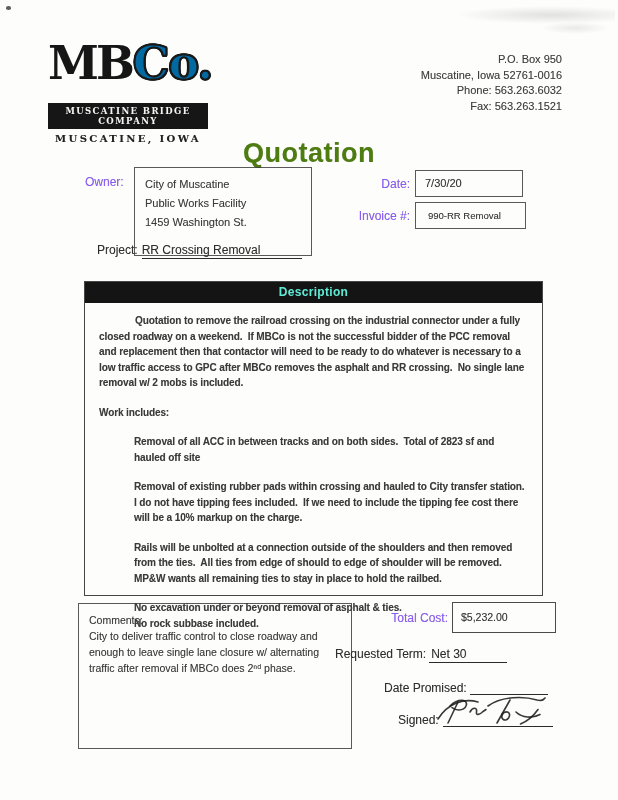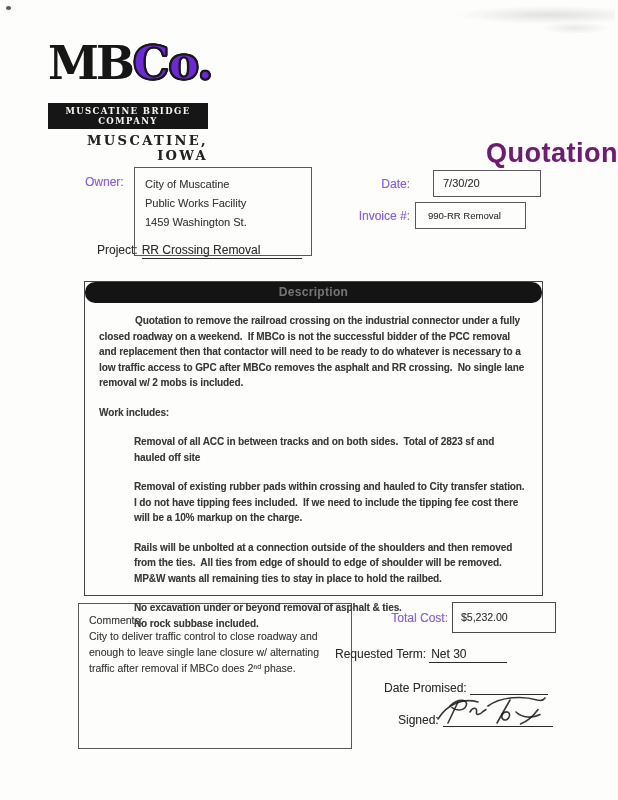--- a/index.html
+++ b/index.html
@@ -12,56 +12,56 @@
   .speck{position:absolute;left:6px;top:6px;width:5px;height:4px;background:#2a2a2a;border-radius:45%;opacity:.75;}
   .smudge-tr{position:absolute;left:455px;top:6px;width:160px;height:18px;
     background:radial-gradient(ellipse at 60% 50%,rgba(110,110,110,.20),transparent 70%);}
   .smudge-tr2{position:absolute;left:540px;top:22px;width:70px;height:12px;
     background:radial-gradient(ellipse,rgba(120,120,120,.15),transparent 70%);}
 
   
   .logo{position:absolute;left:48px;top:40px;width:160px;font-family:"DejaVu Serif",serif;}
   .logo-word{white-space:nowrap;line-height:1;}
   .logo-mb{font-size:46px;font-weight:bold;color:#161616;letter-spacing:-3px;}
-  .logo-co{font-size:46px;font-weight:bold;color:#6d28d9;letter-spacing:-1px;margin-left:1px;
+  .logo-co{font-size:46px;font-weight:bold;color:#0369a1;letter-spacing:-1px;margin-left:1px;
     -webkit-text-stroke:1.8px #191919;
     text-shadow:-1.4px 0 #191919,1.4px 0 #191919,0 -1.4px #191919,0 1.4px #191919,
                 -1px -1px #191919,1px 1px #191919,-1px 1px #191919,1px -1px #191919;}
   .logo-banner{margin-top:17px;background:#161616;color:#f4f4f2;text-align:center;
     font-size:8.5px;font-weight:bold;letter-spacing:1.4px;padding:3px 2px;}
-  .logo-city{margin-top:4px;text-align:right;font-size:13px;font-weight:bold;letter-spacing:2.4px;color:#222;}
+  .logo-city{margin-top:4px;text-align:center;font-size:10px;font-weight:bold;letter-spacing:2.4px;color:#222;}
 
   
   .address{position:absolute;right:56px;top:52px;text-align:right;font-size:11px;line-height:15.5px;color:#3c3c3c;}
 
-  .doc-title{position:absolute;left:0;top:138px;width:100%;text-align:right;
-    font-size:27px;font-weight:bold;color:#701a75;letter-spacing:0.5px;}
+  .doc-title{position:absolute;left:0;top:138px;width:100%;text-align:center;
+    font-size:27px;font-weight:bold;color:#4d7c0f;letter-spacing:0.5px;}
 
   .label{font-size:12px;color:#8b5cf6;}
   .owner-label{position:absolute;left:85px;top:175px;}
   .owner-box{position:absolute;left:134px;top:167px;width:156px;height:73px;
     border:1px solid rgba(60,60,60,.85);padding:7px 10px;font-size:11px;line-height:19px;color:#3a3a3a;}
 
   .date-label{position:absolute;left:355px;top:177px;width:55px;text-align:right;}
-  .date-box{position:absolute;left:433px;top:170px;width:97px;height:25px;
+  .date-box{position:absolute;left:415px;top:170px;width:97px;height:25px;
     border:1px solid rgba(60,60,60,.85);line-height:25px;padding-left:9px;font-size:11px;color:#333;}
   .invoice-label{position:absolute;left:338px;top:209px;width:72px;text-align:right;}
   .invoice-box{position:absolute;left:415px;top:202px;width:97px;height:25px;
     border:1px solid rgba(60,60,60,.85);line-height:25px;padding-left:12px;font-size:9.5px;color:#333;}
 
   .project-row{position:absolute;left:97px;top:243px;font-size:12px;}
   .location-row{position:absolute;left:86px;top:261px;font-size:12px;}
   .uline-val{border-bottom:1.2px solid #2c2c2c;margin-left:4px;padding-bottom:1px;}
   .uline-val.ext{padding-right:42px;}
   .uline-val.ext2{padding-right:5px;}
 
   
   .desc-box{position:absolute;left:84px;top:281px;width:457px;height:313px;border:1px solid rgba(50,50,50,.9);}
-  .desc-header{height:21px;background:#141414;color:#737373;text-align:center;
-    font-weight:bold;font-size:12px;line-height:21px;letter-spacing:.3px;border-radius:10px;}
+  .desc-header{height:21px;background:#141414;color:#5eead4;text-align:center;
+    font-weight:bold;font-size:12px;line-height:21px;letter-spacing:.3px;}
   .desc-body{padding:10px 14px 0 14px;font-size:10px;line-height:15.5px;color:#3a3a3a;letter-spacing:-0.1px;font-weight:bold;}
   .desc-body p{margin:0;white-space:pre-wrap;}
   .desc-intro{text-indent:36px;margin-bottom:14px !important;}
   .work-item{margin:14px 0 0 35px !important;}
   .note{margin:0 0 0 35px !important;}
   .note.first{margin-top:14px !important;}
 
   
   .comments-box{position:absolute;left:78px;top:603px;width:252px;height:128px;
     border:1px solid rgba(60,60,60,.85);padding:8px 10px;font-size:10.5px;line-height:16px;color:#383838;}
@@ -90,20 +90,26 @@
   <div class="speck"></div>
   <div class="smudge-tr"></div>
   <div class="smudge-tr2"></div>
 
   <div class="logo">
     <div class="logo-word"><span class="logo-mb">MB</span><span class="logo-co">Co.</span></div>
     <div class="logo-banner">MUSCATINE BRIDGE COMPANY</div>
     <div class="logo-city">MUSCATINE, IOWA</div>
   </div>
 
+  <div class="address">
+    <div>P.O. Box 950</div>
+    <div>Muscatine, Iowa 52761-0016</div>
+    <div>Phone: 563.263.6032</div>
+    <div>Fax: 563.263.1521</div>
+  </div>
 
   <div class="doc-title">Quotation</div>
 
   <div class="label owner-label">Owner:</div>
   <div class="owner-box">
     <div>City of Muscatine</div>
     <div>Public Works Facility</div>
     <div>1459 Washington St.</div>
   </div>
 

